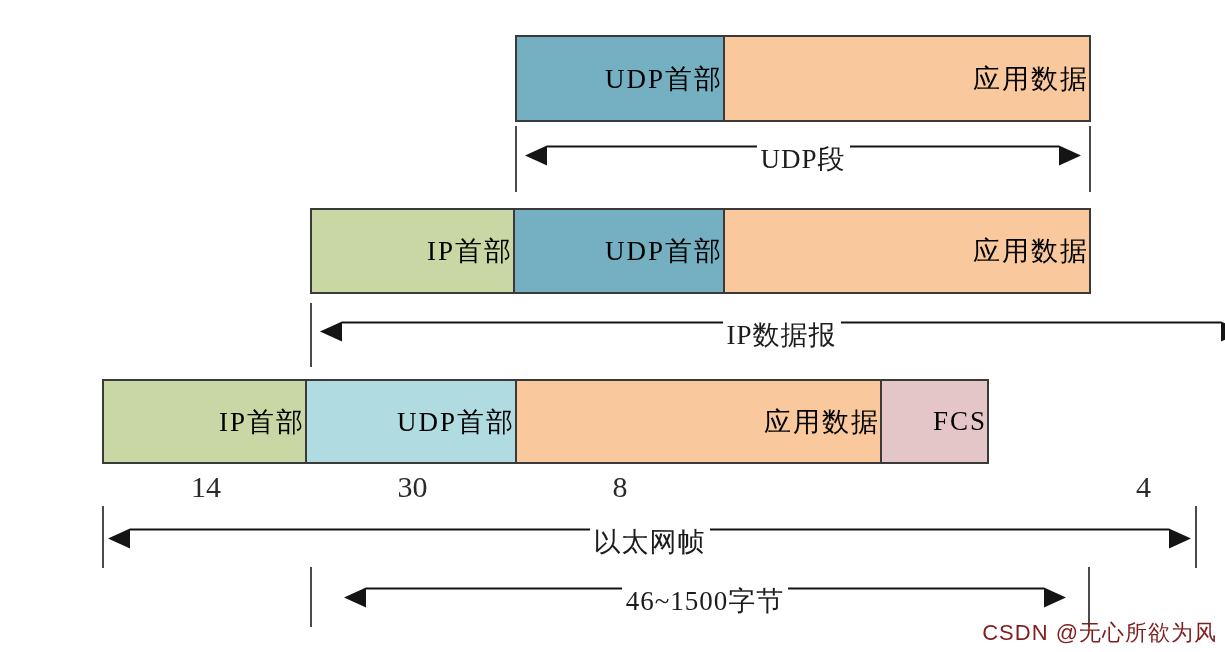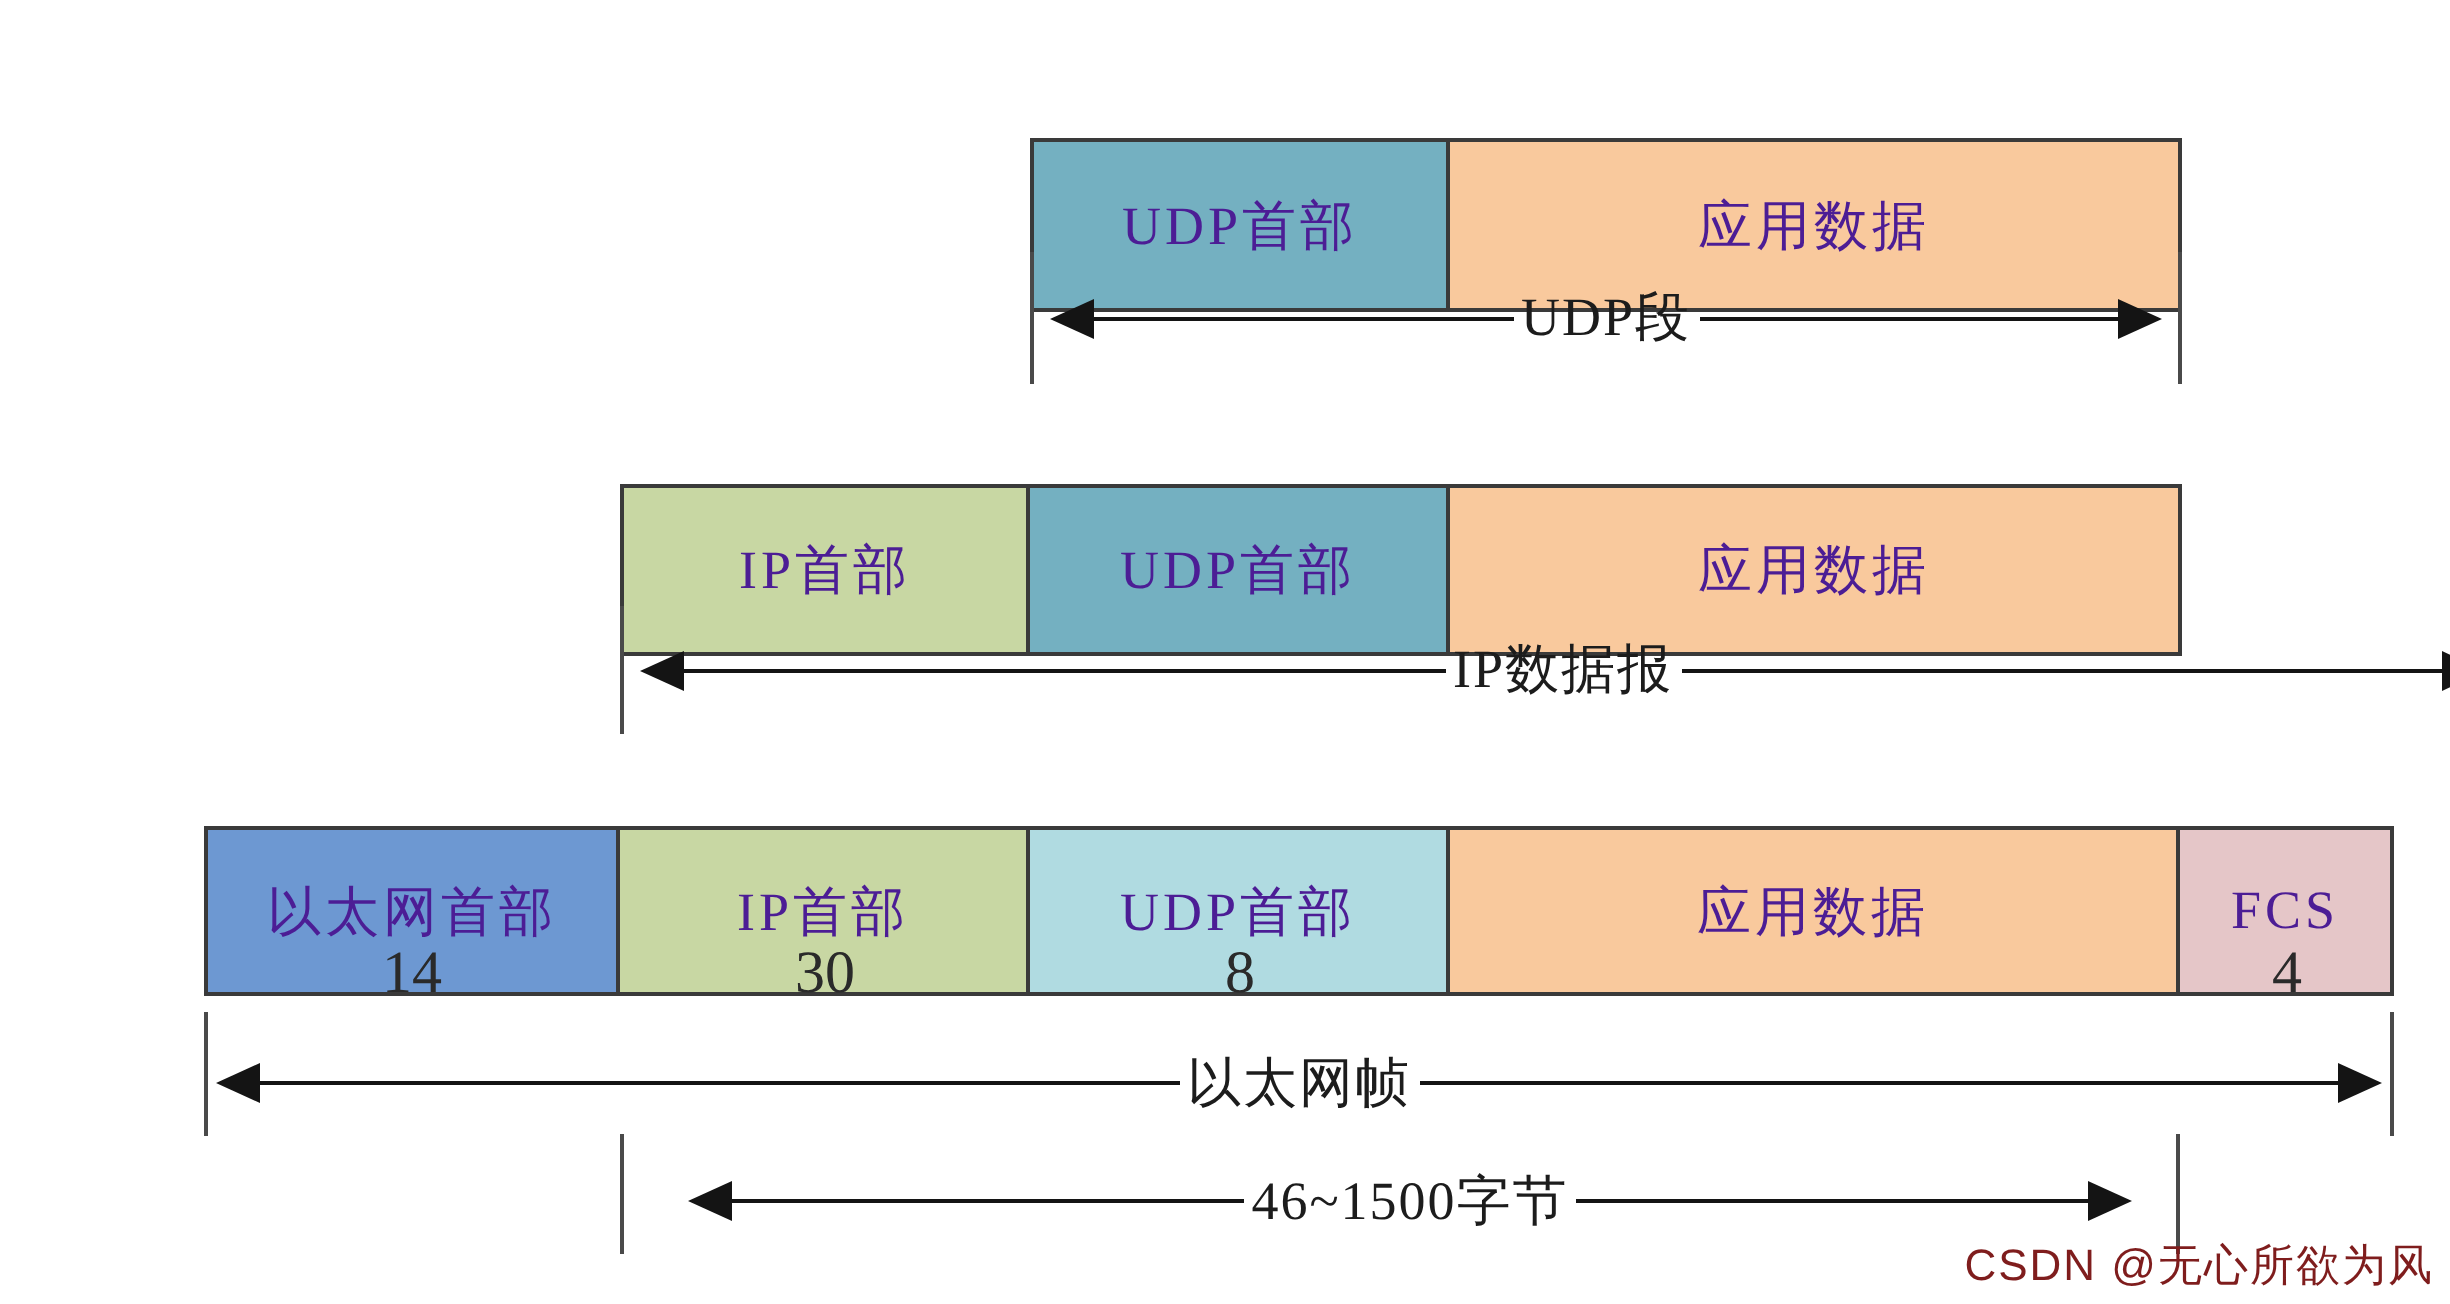--- a/index.html
+++ b/index.html
@@ -19,45 +19,43 @@
   
   .box-row {
     position: absolute;
     display: flex;
   }
   .pbox {
     box-sizing: border-box;
     border: 2px solid #3a3a3a;
     display: flex;
     align-items: center;
-    justify-content: center;
+    justify-content: flex-end;
     font-size: 27px;
     letter-spacing: 2px;
-    color: #4c1d95;
-    margin-top: 34px;
+    color: #000000;
   }
   .pbox + .pbox { border-left: none; }
 
   
   .measure { position: absolute; }
   .tick {
     position: absolute;
     top: 0;
     bottom: 0;
     width: 2px;
     background: #4a4a4a;
   }
   .tick.left  { left: 0; }
   .tick.right { right: 0; }
   .arrow {
     position: absolute;
     top: 50%;
     transform: translateY(-50%);
     display: flex;
-    align-items: center;
     font-family: Liberation Serif, serif;
   }
   .head { width: 0; height: 0; flex: none; }
   .head.west {
     border-top: 10px solid transparent;
     border-bottom: 10px solid transparent;
     border-right: 22px solid #141414;
   }
   .head.east {
     border-top: 10px solid transparent;
@@ -137,23 +135,20 @@
     <div class="arrow" style="left:10px; right:10px;">
       <span class="head west"></span>
       <span class="shaft"></span>
       <span class="measure-label">IP数据报</span>
       <span class="shaft"></span>
       <span class="head east"></span>
     </div>
   </div>
 
   <div class="box-row" style="left:102px; top:379px;">
-    <div class="pbox" style="width: 208px; height: 85px; background-color: rgb(109, 152, 210);">
-      <span>以太网首部</span>
-    </div>
     <div class="pbox" style="width: 205px; height: 85px; background-color: rgb(200, 215, 163);">
       <span>IP首部</span>
     </div>
     <div class="pbox" style="width: 210px; height: 85px; background-color: rgb(176, 219, 225);">
       <span>UDP首部</span>
     </div>
     <div class="pbox" style="width: 365px; height: 85px; background-color: rgb(249, 201, 157);">
       <span>应用数据</span>
     </div>
     <div class="pbox" style="width: 107px; height: 85px; background-color: rgb(229, 198, 200);">

